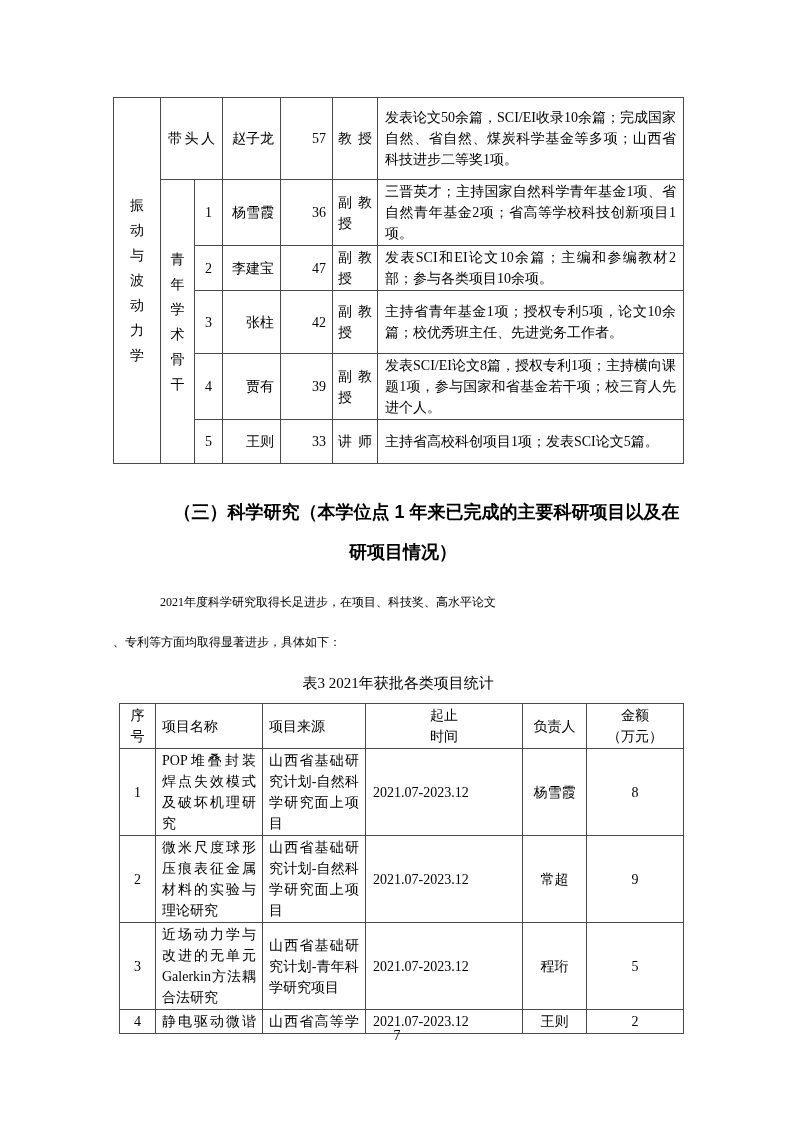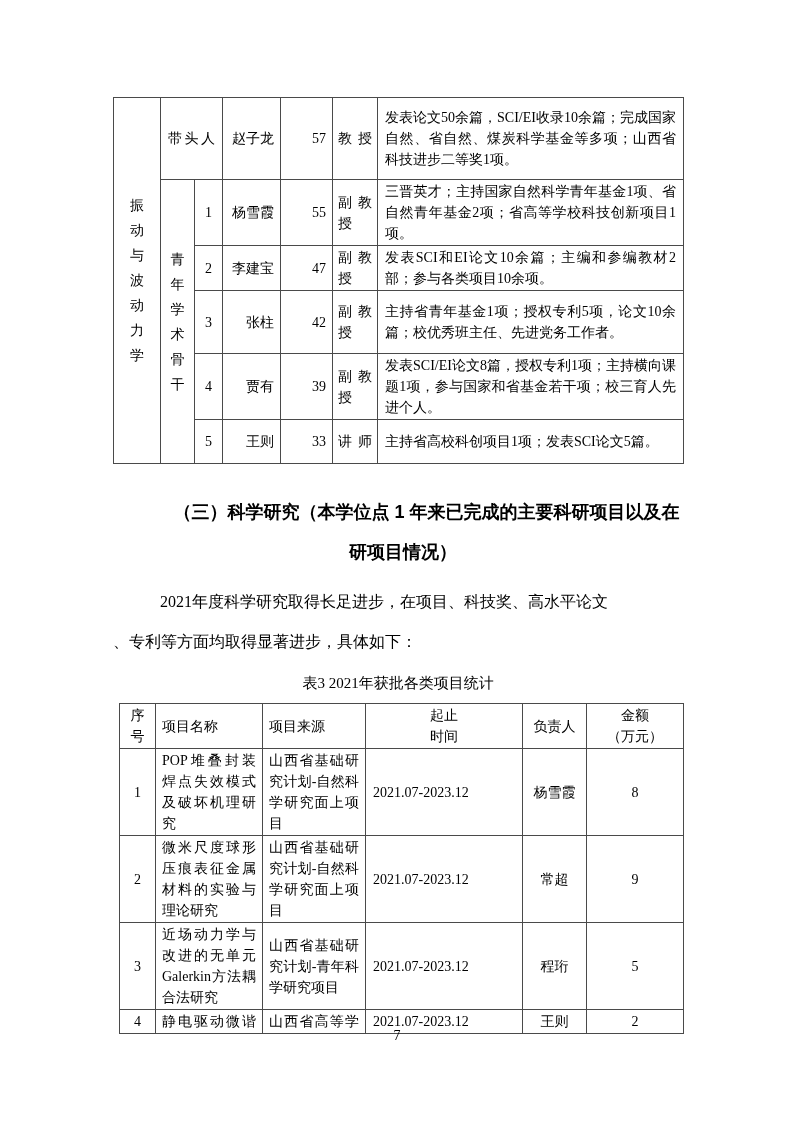--- a/index.html
+++ b/index.html
@@ -33,21 +33,21 @@
 
   
   .heading {
     position: absolute; left: 113px; top: 492px; width: 580px;
     font-family: "Liberation Sans", "DejaVu Sans", sans-serif;
     font-weight: bold; font-size: 18px; line-height: 40px;
     text-indent: 47px; white-space: pre-line; text-align: center;
   }
   .para {
     position: absolute; left: 113px; top: 582px; width: 580px;
-    font-size: 16px; line-height: 40px;
+    font-size: 12px; line-height: 40px;
     text-indent: 47px; white-space: pre-line; text-align: left;
   }
   .caption {
     position: absolute; left: 113px; top: 668px; width: 570px;
     font-size: 15px; line-height: 30px; text-align: center;
   }
 
   
   .t2 { left: 119px; top: 703px; width: 564px; }
   .t2 .hh { height: 45px; } .t2 .h84 { height: 84px; }
@@ -88,21 +88,21 @@
       <td class="c-left">57</td>
       <td class="c-title">教授</td>
       <td class="c-desc">发表论文50余篇，SCI/EI收录10余篇；完成国家自然、省自然、煤炭科学基金等多项；山西省科技进步二等奖1项。</td>
     </tr>
     <tr class="h63">
       <td class="vert" rowspan="5">
         <div class="vtext">青年学术骨干</div>
       </td>
       <td class="c-center">1</td>
       <td class="c-left">杨雪霞</td>
-      <td class="c-left">55</td>
+      <td class="c-left">36</td>
       <td class="c-title">副教授</td>
       <td class="c-desc">三晋英才；主持国家自然科学青年基金1项、省自然青年基金2项；省高等学校科技创新项目1项。</td>
     </tr>
     <tr class="h43">
       <td class="c-center">2</td>
       <td class="c-left">李建宝</td>
       <td class="c-left">47</td>
       <td class="c-title">副教授</td>
       <td class="c-desc">发表SCI和EI论文10余篇；主编和参编教材2部；参与各类项目10余项。</td>
     </tr>

